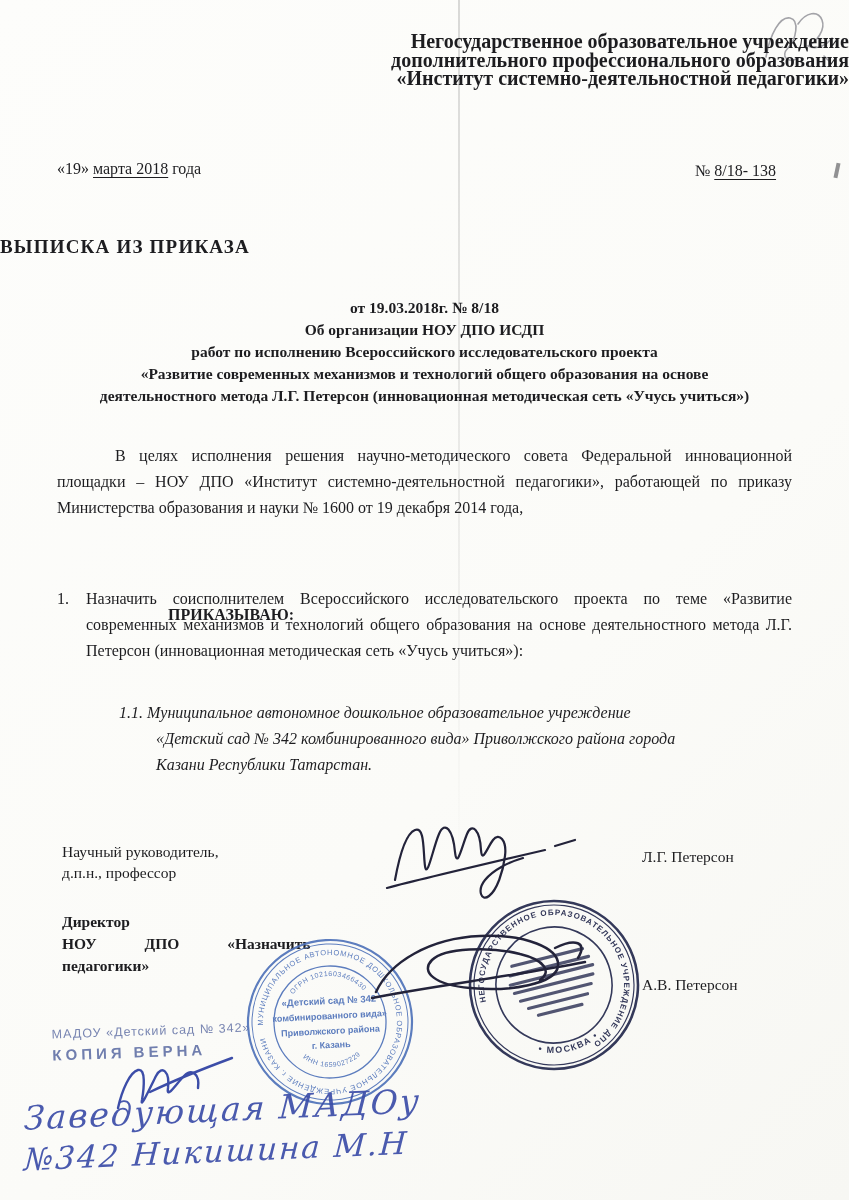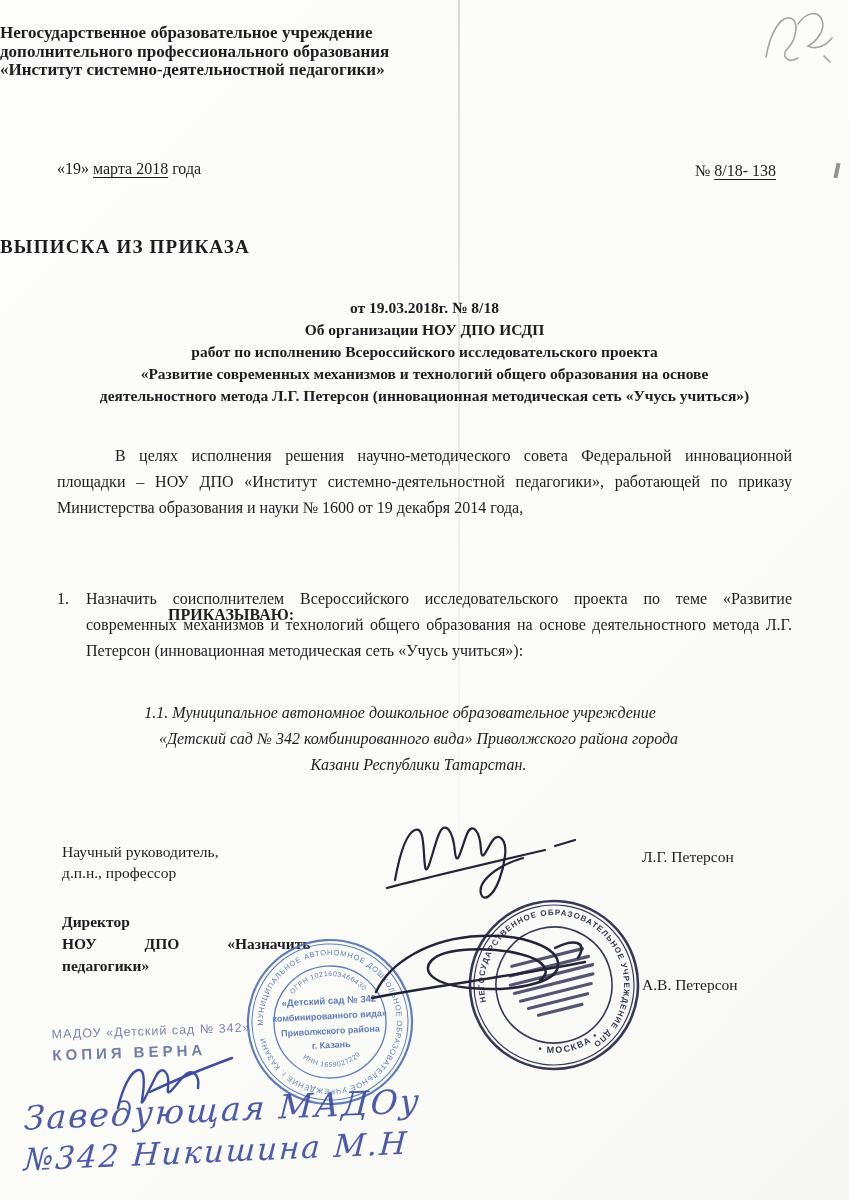--- a/index.html
+++ b/index.html
@@ -9,37 +9,37 @@
     background:linear-gradient(135deg,#fdfdfb 0%, #fbfbf8 60%, #f7f7f3 100%);
     color:#1d1d20; font-family:"Liberation Serif", serif; overflow:hidden;
   }
   .abs { position:absolute; }
   .u { text-decoration:underline; text-underline-offset:3px; }
 
   .crease { left:458px; top:0; width:2px; height:880px;
     background:linear-gradient(to bottom, rgba(90,90,90,.22), rgba(90,90,90,.10) 55%, rgba(90,90,90,0)); }
   .edge-mark { left:835px; top:163px; width:4px; height:15px; background:#6d6d70; transform:rotate(12deg); opacity:.75; }
 
-  .org-header { top:24px; left:0; width:100%; text-align:left; font-weight:bold; font-size:17px; line-height:18.5px; }
+  .org-header { top:32px; left:0; width:100%; text-align:right; font-weight:bold; font-size:20px; line-height:18.5px; }
 
   .date-line { top:160px; left:57px; font-size:16px; }
   .number-line { top:162px; left:695px; font-size:16px; }
 
   .doc-title { top:236px; left:0; width:100%; font-weight:bold; font-size:19px; letter-spacing:1.2px; }
 
   .doc-subtitle { top:297px; left:0; width:100%; text-align:center; font-weight:bold; font-size:15.5px; line-height:22px; }
 
   .intro { top:443px; left:57px; width:735px; font-size:16px; line-height:26px; text-align:justify; text-indent:58px; }
   .resolution { top:558px; left:168px; font-weight:bold; font-size:16px;margin-top:48px; }
 
   .item1 { top:586px; left:57px; width:735px; font-size:16px; line-height:26px; }
   .item1 .num { position:absolute; left:0; top:0; }
   .item1 .txt { margin-left:29px; text-align:justify; }
 
-  .item11 { top:700px; left:119px; width:562px; font-style:italic; font-size:16px; line-height:26px; padding-left:37px; text-indent:-37px;text-align:center; }
+  .item11 { top:700px; left:119px; width:562px; font-style:italic; font-size:16px; line-height:26px; padding-left:37px; text-indent:-37px; }
 
   .sig1-roles { top:841px; left:62px; font-size:15.5px; line-height:21px; }
   .sig1-name  { top:848px; left:642px; font-size:15.5px; }
 
   .director-roles { top:911px; left:62px; width:258px; font-size:15.5px; line-height:22px; font-weight:bold;}
   .director-roles .spread { word-spacing:44px; }
   .sig2-name { top:976px; left:642px; font-size:15.5px; }
 
   .copy-stamp { top:1024px; left:52px; transform:rotate(-2deg); font-family:"Liberation Sans", sans-serif; }
   .cs1 { font-size:12.5px; letter-spacing:1px; color:rgba(96,112,165,.85); }

